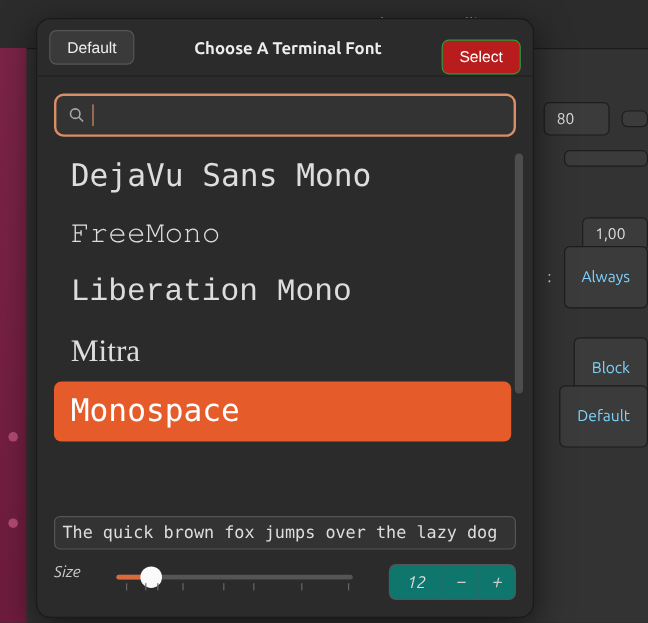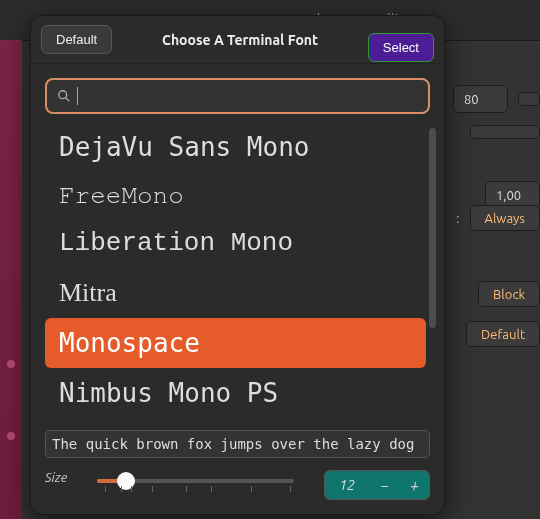--- a/index.html
+++ b/index.html
@@ -34,22 +34,22 @@
     border: 1px solid #1d1d1d;
     border-radius: 5px;
     padding: 6px 10px;
     color: #ddd; font-size: 13px;
     min-width: 55px; text-align: left;
   }
   .bg-btn {
     background: #3b3b3b;
     border: 1px solid #1d1d1d;
     border-radius: 5px;
-    padding: 5px 14px;
-    color: #fdba74; font-size: 13px;
+    padding: 18px 14px;
+    color: #7dd3fc; font-size: 13px;
   }
 
   
   .left-strip {
     position: absolute; left: 0; top: 40px; width: 22px; bottom: 0;
     background: linear-gradient(#7b2447,#6e1c3d);
   }
   .strip-dot {
     position: absolute; width: 8px; height: 8px; border-radius: 4px;
     background: #b34b74; left: 7px;
@@ -71,21 +71,21 @@
     display: flex; align-items: center; justify-content: space-between;
     padding: 0 10px;
     border-bottom: 1px solid #222;
   }
   .hbtn {
     border: 1px solid #555; border-radius: 6px;
     padding: 6px 14px; font-size: 13px; color: #eee;
     background: #3a3a3a;
   }
   .hbtn.green {
-    background: #4c1d95; border-color: #2d9b3a; color: #fff;
+    background: #b91c1c; border-color: #2d9b3a; color: #fff;
     font-weight: 500;
     margin-top: 16px;
   }
   .dlg-title { font-size: 14px; font-weight: 600; color: #eee; }
 
   .searchbox {
     margin: 14px 14px 8px 14px;
     border: 2px solid #d98e66;
     border-radius: 8px;
     height: 36px;
@@ -226,21 +226,20 @@
     <span class="caret"></span>
     <span style="flex:1"></span>
   </div>
 
   <div class="font-list">
     <div class="font-item" style="font-family: &quot;DejaVu Sans Mono&quot;, monospace;">DejaVu Sans Mono</div>
       <div class="font-item" style="font-family: FreeMono, monospace;">FreeMono</div>
       <div class="font-item" style="font-family: &quot;Liberation Mono&quot;, monospace;">Liberation Mono</div>
       <div class="font-item" style="font-family: Mitra, serif;">Mitra</div>
       <div class="font-item selected" style="font-family: monospace;">Monospace</div>
-      <div class="font-item" style="font-family: &quot;Nimbus Mono PS&quot;, monospace;">Nimbus Mono PS</div>
       <div class="list-scrollbar"></div>
 
   </div>
 
   <div class="preview">The quick brown fox jumps over the lazy dog</div>
 
   <div class="size-row">
     <span class="size-label">Size</span>
     <div class="slider">
       <div class="slider-track"></div>

